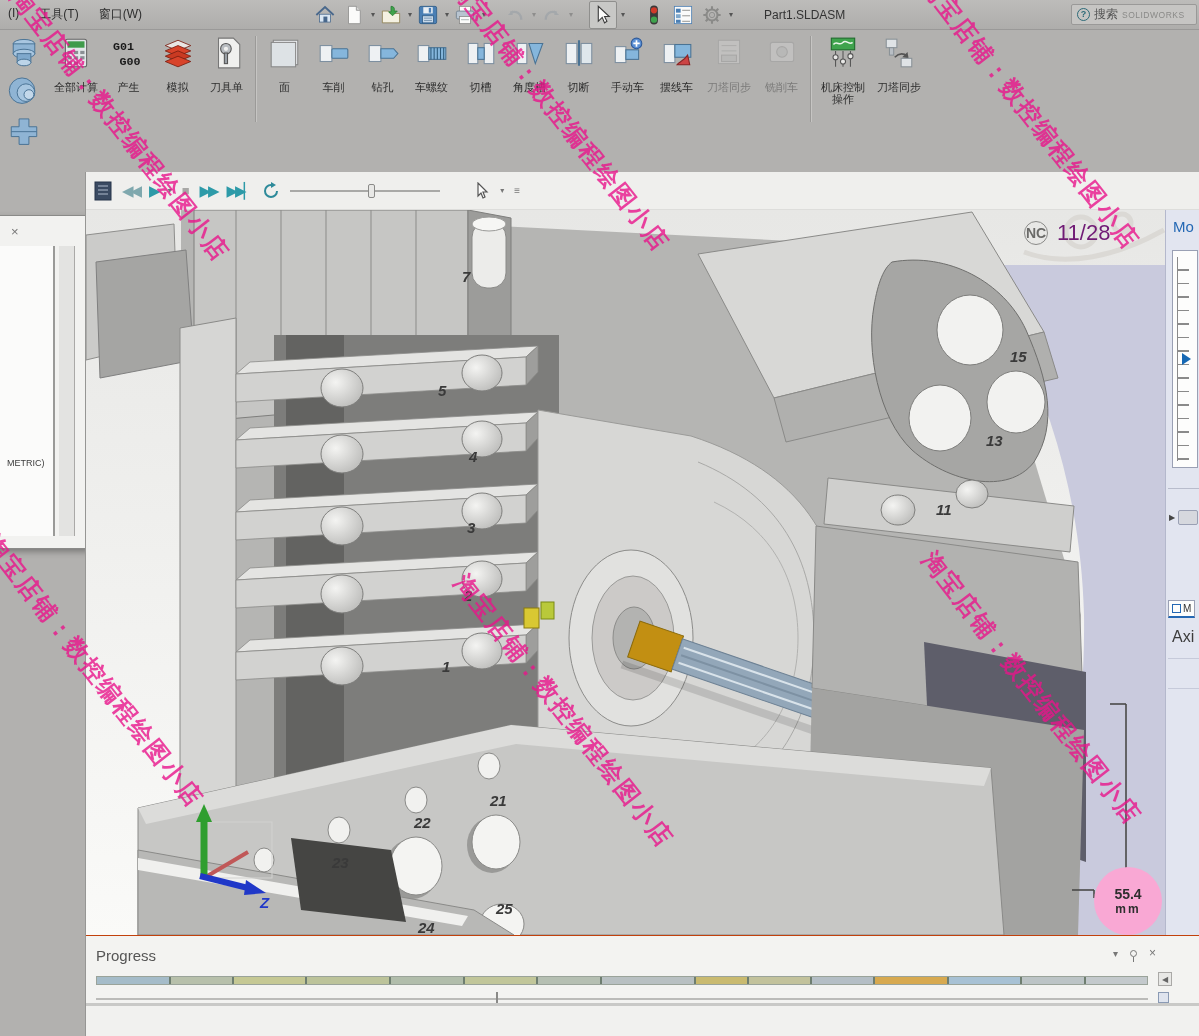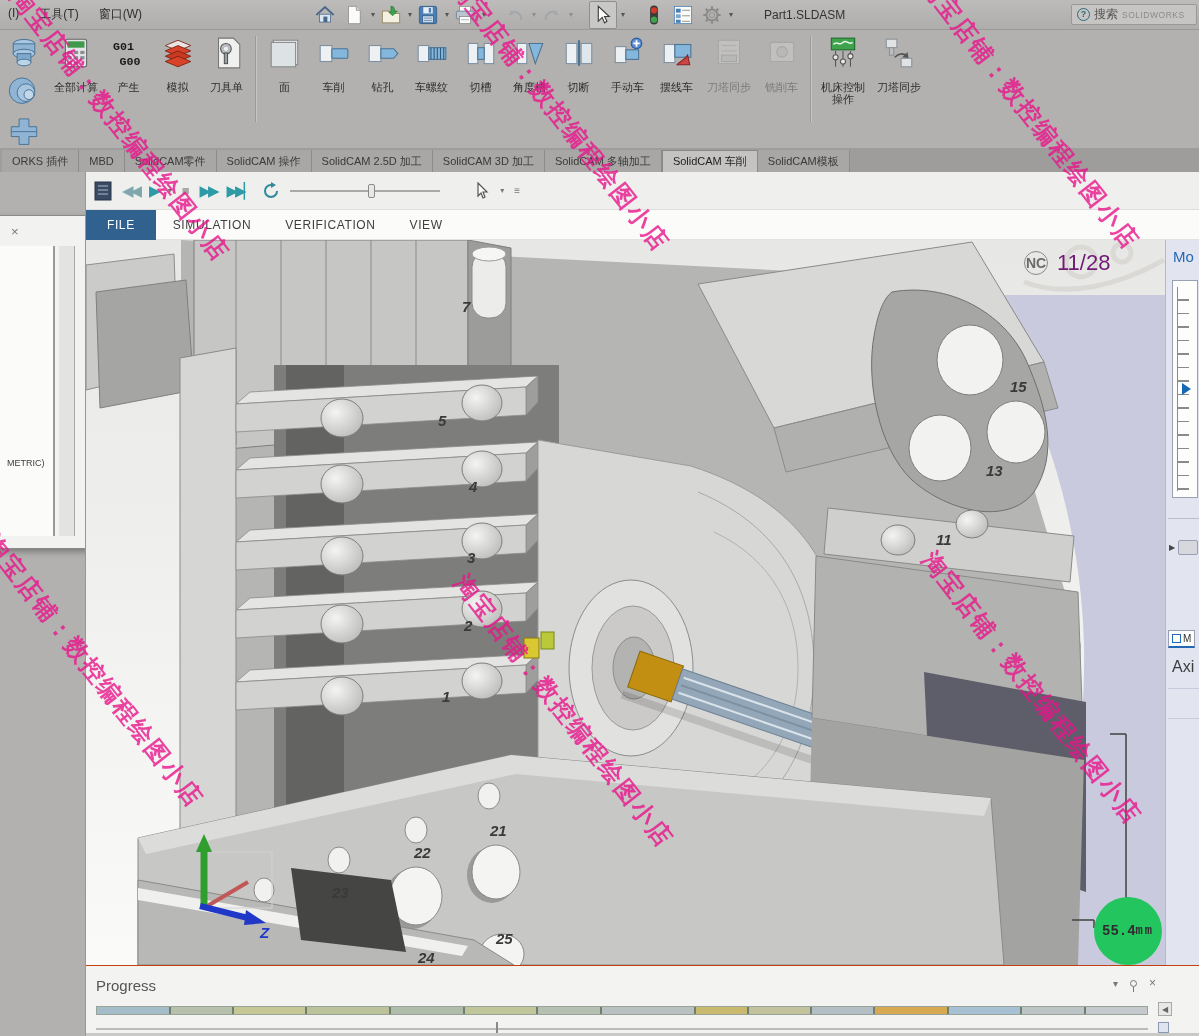--- a/index.html
+++ b/index.html
@@ -87,22 +87,22 @@
   .content { position:relative; height:725px; display:flex; }
   .viewport { position:relative; width:1080px; height:725px; overflow:hidden; }
   .viewport svg.scene { position:absolute; left:0; top:0; }
 
   .nc-wrap { position:absolute; left:938px; top:10px; display:flex; align-items:center; gap:9px; }
   .nc-circ { width:24px; height:24px; border:1.6px solid #8a8a88; border-radius:50%;
     color:#6a6a68; font-size:14px; font-weight:bold; display:flex; align-items:center; justify-content:center; }
   .nc-count { font-size:22px; color:#701a75; }
 
   .dim-badge { position:absolute; left:1008px; top:657px; width:68px; height:68px;
-    border-radius:50%; background:#22c55e; display:flex; flex-direction:row;
-    align-items:center; justify-content:center;font-family:Liberation Mono, monospace; }
+    border-radius:50%; background:#f9a8d4; display:flex; flex-direction:column;
+    align-items:center; justify-content:center; }
   .dim-val { font-size:14px; font-weight:bold; color:#2e2e2e; }
   .dim-unit { font-size:12px; font-weight:bold; color:#2e2e2e; letter-spacing:2px; }
 
   
   .rpanel { width:34px; height:725px; background:#e2e5f0; border-left:1px solid #b4b8cc;
     position:relative; overflow:hidden; }
   .rp-title { position:absolute; left:7px; top:8px; font-size:15px; color:#2468b4; }
   .rp-ruler { position:absolute; left:6px; top:40px; width:26px; height:218px;
     background:#fdfdfc; border:1px solid #9aa0b4; }
   .rp-ruler .ticks { position:absolute; left:4px; top:6px; bottom:6px; width:12px;
@@ -469,31 +469,20 @@
               <path d="M12 20 C16 16 20 16 24 19" fill="none" stroke="#555" stroke-width="1.6"></path>
               <path d="M24 15 L25 21 L19 20 Z" fill="#555"></path>
               <rect x="18" y="21" width="10" height="8" fill="#dfe3e6" stroke="#8a9298"></rect>
             </svg>
           </div>
           <div class="rlb">刀塔同步</div>
         </div>
       </div>
   </div>
 
-  <div class="tabrow" id="tabRow">
-      <div class="tab">ORKS 插件</div>
-      <div class="tab">MBD</div>
-      <div class="tab">SolidCAM零件</div>
-      <div class="tab">SolidCAM 操作</div>
-      <div class="tab">SolidCAM 2.5D 加工</div>
-      <div class="tab">SolidCAM 3D 加工</div>
-      <div class="tab">SolidCAM 多轴加工</div>
-      <div class="tab active">SolidCAM 车削</div>
-      <div class="tab">SolidCAM模板</div>
-    </div>
 
   <div class="main">
 
     <div class="left-dialog">
       <span class="ld-close">×</span>
       <div class="ld-inner"></div>
       <div class="ld-inner2"></div>
       <div class="ld-metric">METRIC)</div>
     </div>
 
@@ -526,26 +515,20 @@
           </span>
         <span class="pl-ic" style="margin-left:24px">
           <svg width="16" height="18" viewBox="0 0 16 18">
               <path d="M4 1 L4 14 L7 11 L9 16 L11 15 L9 10 L13 10 Z" fill="#fbfbfa" stroke="#555" stroke-width="1.2"></path>
             </svg>
         </span>
         <span class="pl-caret">▾</span>
         <span class="pl-caret" style="font-size:10px">≡</span>
       </div>
 
-      <div class="menubar" id="simMenus">
-          <div class="mi active">FILE</div>
-          <div class="mi">SIMULATION</div>
-          <div class="mi">VERIFICATION</div>
-          <div class="mi">VIEW</div>
-        </div>
 
       <div class="content">
 
         <div class="viewport">
           <svg class="scene" id="sceneSvg" width="1080" height="725" viewBox="0 0 1080 725">
             <defs>
               <linearGradient id="vpbg" x1="0" y1="0" x2="0" y2="1">
                 <stop offset="0" stop-color="#e7e7e5"></stop>
                   <stop offset="1" stop-color="#fafaf8"></stop>
               </linearGradient>

